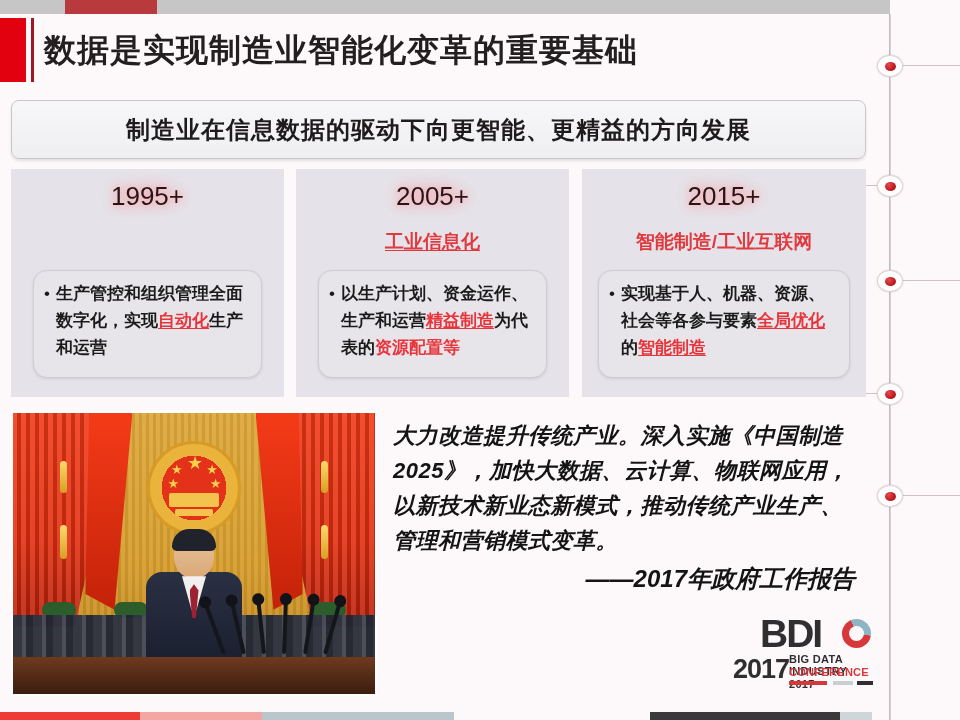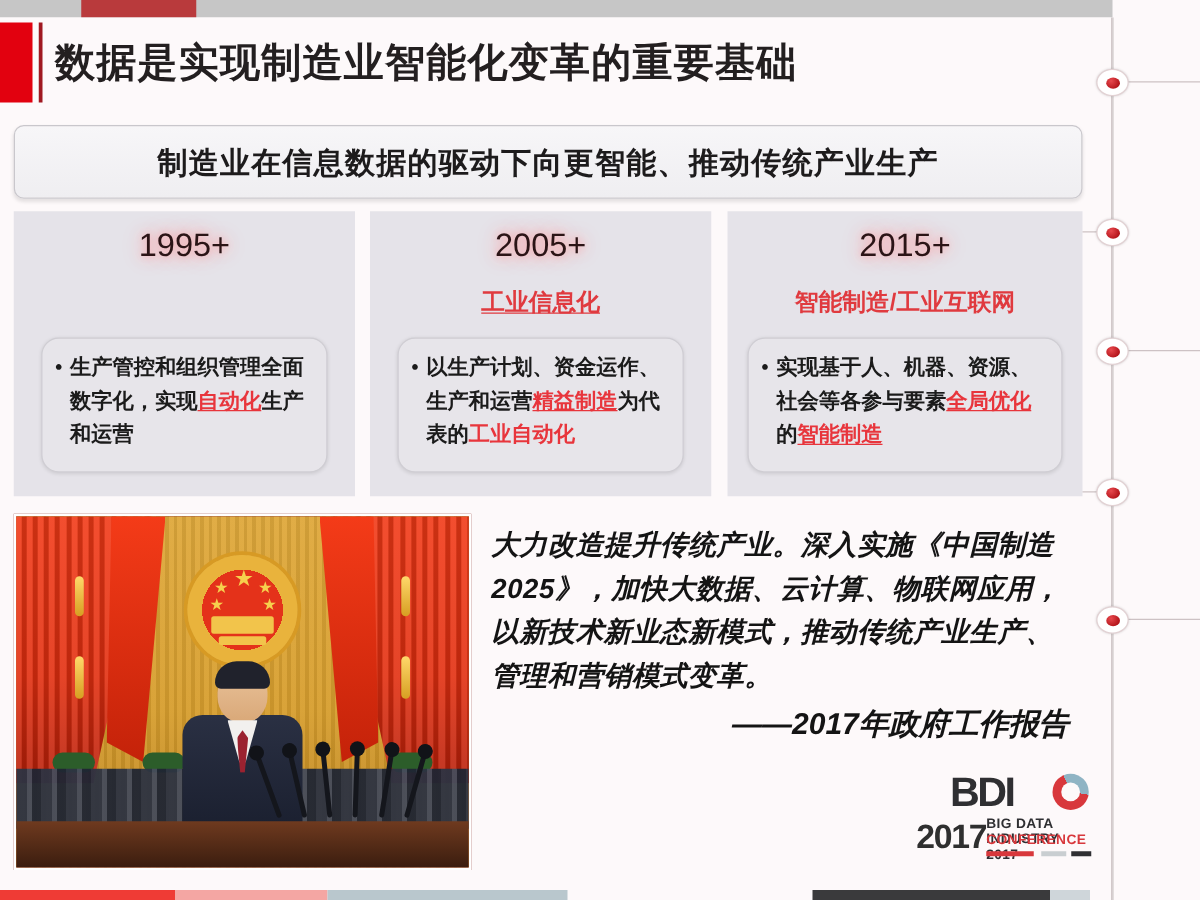--- a/index.html
+++ b/index.html
@@ -223,21 +223,21 @@
   }
 
   
   .logo{position:absolute;left:733px;top:617px;width:140px;height:72px;}
   .logo-year{
     position:absolute;left:0;bottom:4px;
     font-size:27px;font-weight:700;color:#2f2f2f;letter-spacing:-1px;
   }
   .logo-mark{
     position:absolute;left:27px;top:0;
-    font-size:33px;font-weight:800;color:#2f2f32;letter-spacing:-2px;
+    font-size:39px;font-weight:800;color:#2f2f32;letter-spacing:-2px;
     line-height:33px;
   }
   .logo-o{
     position:absolute;left:109px;top:2px;width:29px;height:29px;
     border-radius:50%;
     background:conic-gradient(from 200deg,#d8383c 0 38%,#8fb4c4 38% 72%,#d8383c 72% 100%);
   }
   .logo-o:after{
     content:"";position:absolute;left:7px;top:7px;width:15px;height:15px;
     border-radius:50%;background:#fdf9fa;
@@ -267,21 +267,21 @@
   </div>
   <div class="page-body"></div>
 
   <div class="title-block">
     <div class="title-swatch"></div>
     <div class="title-bar"></div>
     <div class="title-text">数据是实现制造业智能化变革的重要基础</div>
   </div>
 
   <div class="subtitle-box">
-    <span class="subtitle-text">制造业在信息数据的驱动下向更智能、推动传统产业生产</span>
+    <span class="subtitle-text">制造业在信息数据的驱动下向更智能、更精益的方向发展</span>
   </div>
 
   <div class="cols">
 
     <div class="col c1">
       <div class="col-year">1995+</div>
       <div class="bullet-box">
         <div class="bullet-row">
           <span class="bullet-dot">•</span>
           <span class="bullet-text">
@@ -291,21 +291,21 @@
       </div>
     </div>
 
     <div class="col c2">
       <div class="col-year">2005+</div>
       <div class="col-sub"><u>工业信息化</u></div>
       <div class="bullet-box">
         <div class="bullet-row">
           <span class="bullet-dot">•</span>
           <span class="bullet-text">
-            <span>以生产计划、资金运作、生产和运营</span><span class="hl-u">精益制造</span><span>为代表的</span><span class="hl">工业自动化</span>
+            <span>以生产计划、资金运作、生产和运营</span><span class="hl-u">精益制造</span><span>为代表的</span><span class="hl">资源配置等</span>
           </span>
         </div>
       </div>
     </div>
 
     <div class="col c3">
       <div class="col-year">2015+</div>
       <div class="col-sub">智能制造/工业互联网</div>
       <div class="bullet-box">
         <div class="bullet-row">

